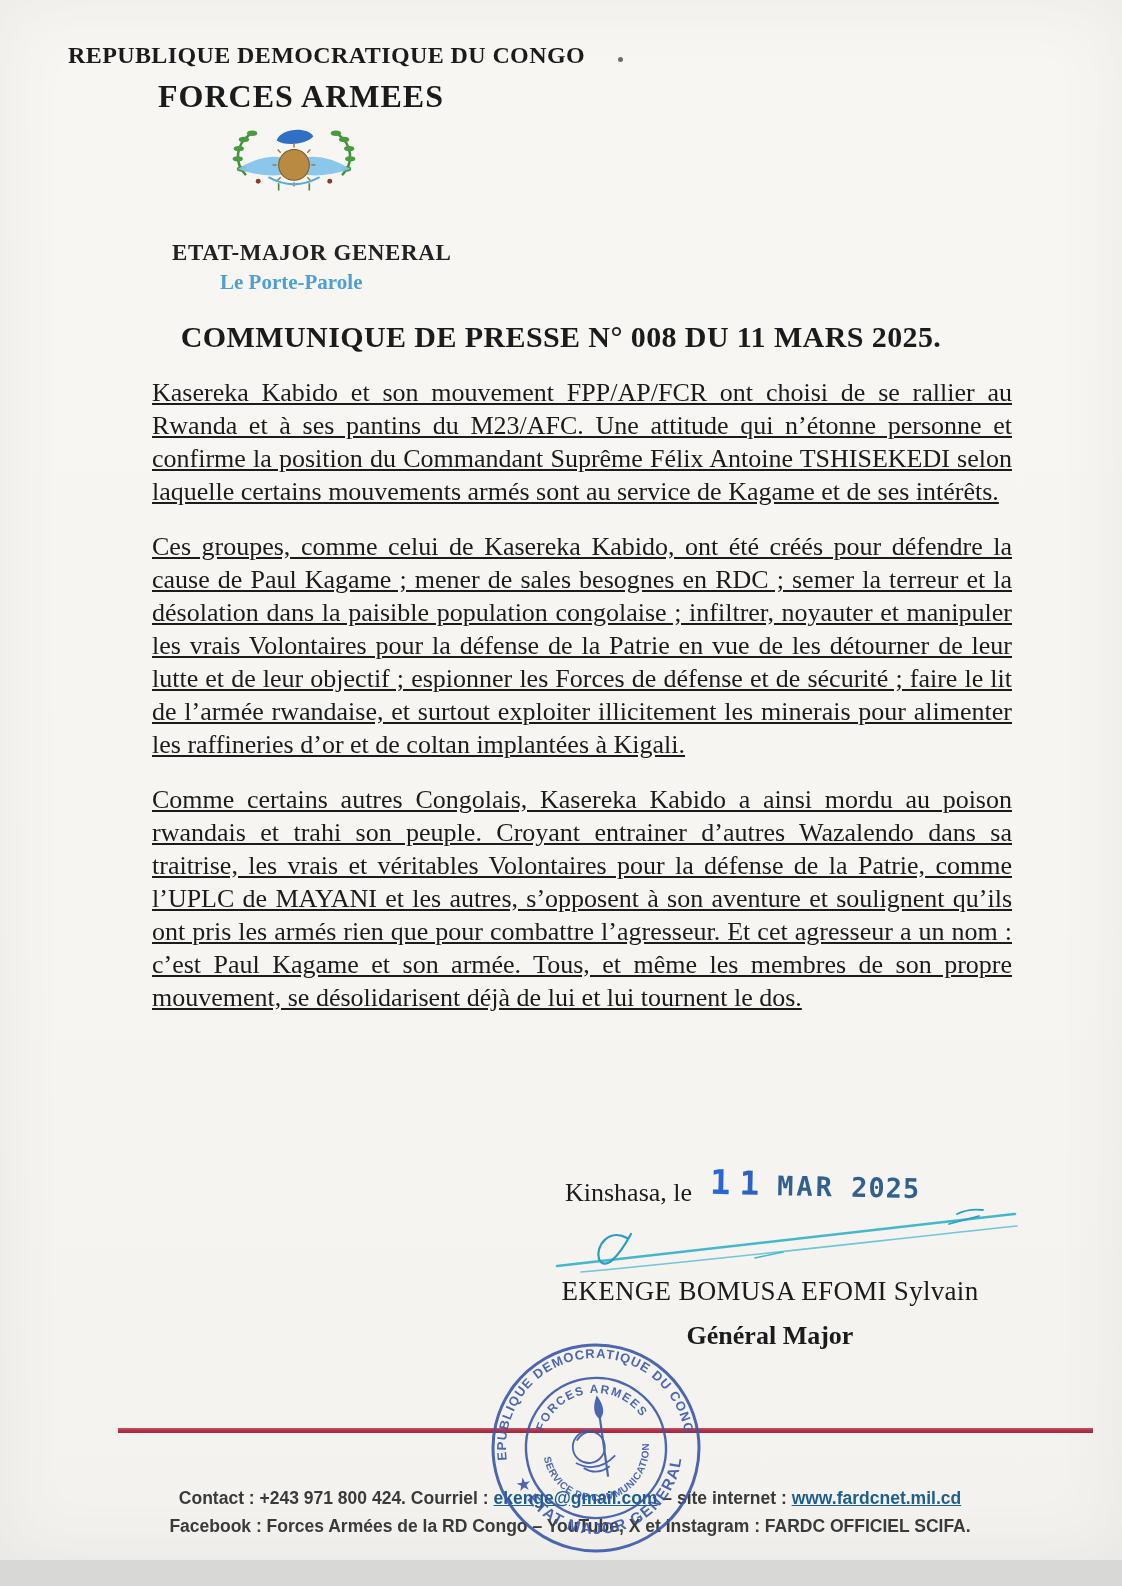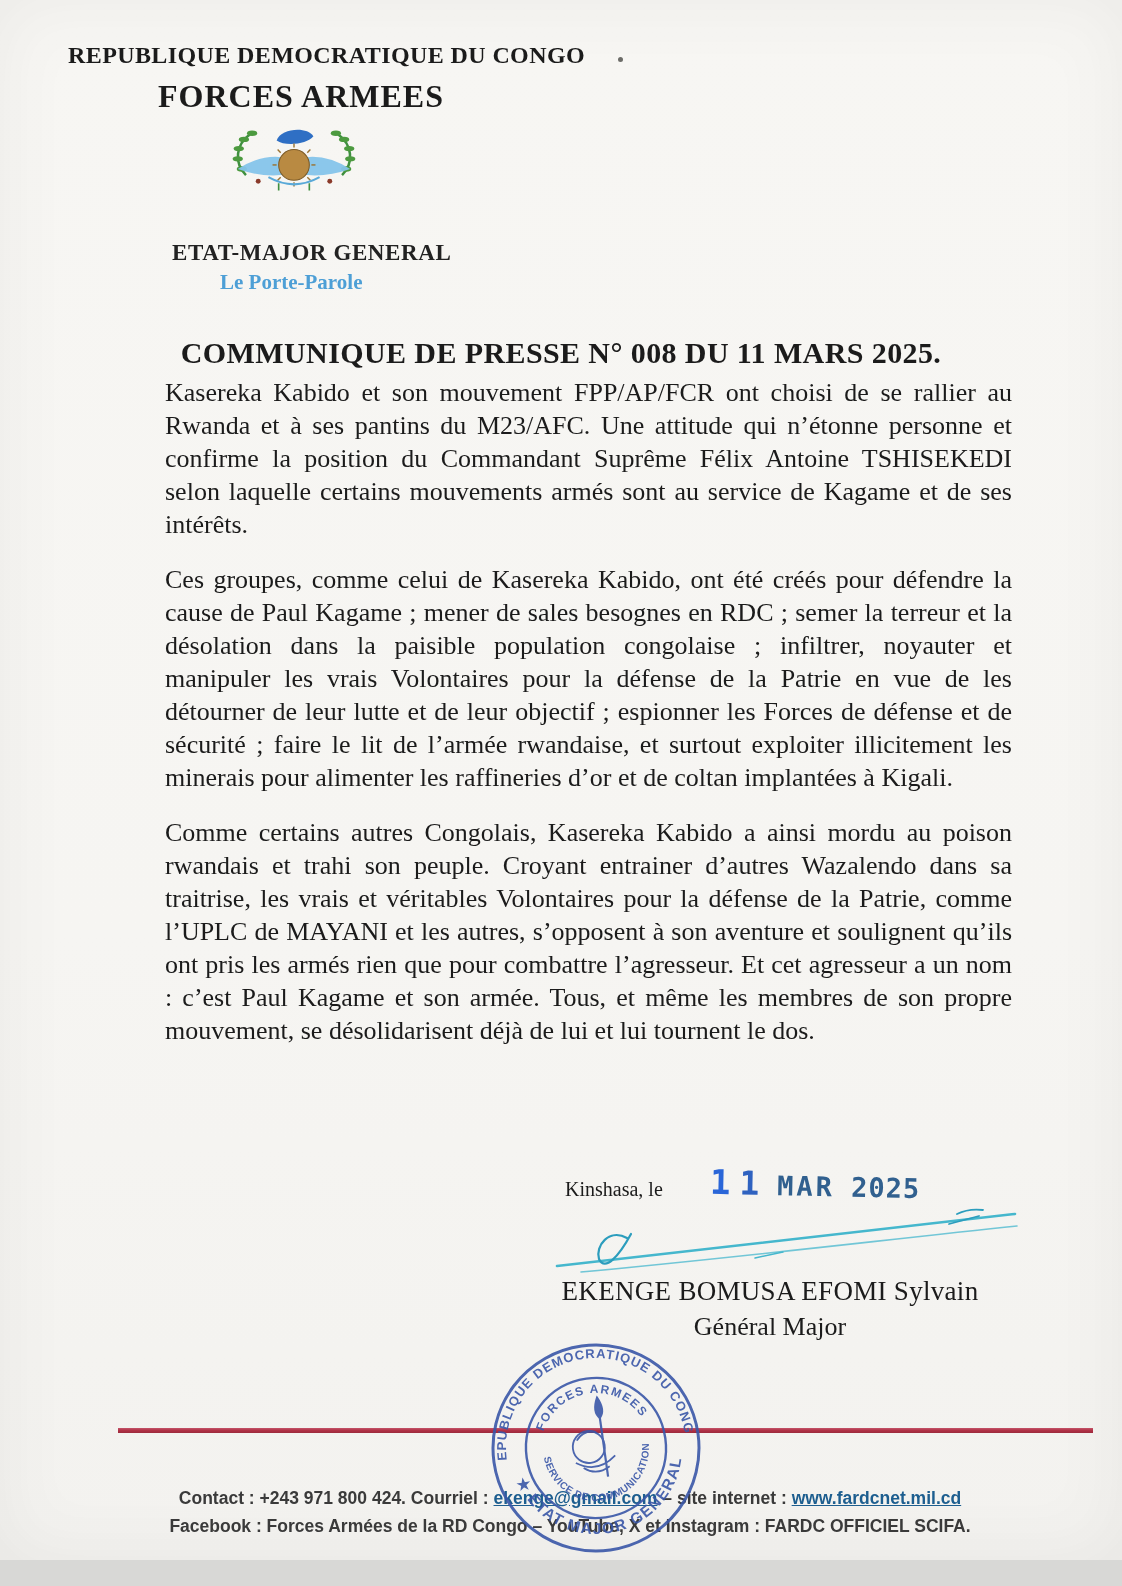--- a/index.html
+++ b/index.html
@@ -11,32 +11,32 @@
     box-shadow:inset 0 0 70px rgba(90,90,80,0.07);
     font-family:"Liberation Serif",serif;
     color:#1b1b1b;
     overflow:hidden;
   }
   .abs{position:absolute;}
   .country{left:68px;top:42px;font-size:24px;font-weight:bold;letter-spacing:.4px;}
   .org{left:158px;top:78px;font-size:32px;font-weight:bold;letter-spacing:1px;}
   .division{left:172px;top:240px;font-size:23px;font-weight:bold;letter-spacing:.6px;color:#222;}
   .role{left:220px;top:270px;font-size:21px;font-weight:bold;color:#4d9fd6;}
-  .title{left:0;right:0;top:320px;text-align:center;font-size:30px;font-weight:bold;letter-spacing:.4px;margin-top:16px;}
+  .title{left:0;right:0;top:320px;text-align:center;font-size:30px;font-weight:bold;letter-spacing:.4px;}
   .body-text{left:148px;top:376px;width:864px;font-size:26px;line-height:33px;text-align:justify;}
-  .body-text p{margin:0 0 22px 17px;}
-  .dateline-place{left:565px;top:1178px;font-size:20px;}
+  .body-text p{margin:0 0 22px 4px;text-decoration:underline;}
+  .dateline-place{left:565px;top:1178px;font-size:26px;}
   .date-stamp{left:710px;top:1164px;transform:rotate(1.2deg);font-family:"DejaVu Sans Mono",monospace;font-weight:bold;white-space:nowrap;}
   .date-stamp .d1{font-size:34px;color:#2a66d8;}
   .date-stamp .d2{font-size:33px;color:#2f62c0;margin-left:9px;}
   .date-stamp .mon{font-size:27px;color:#31608f;letter-spacing:3px;margin-left:18px;}
   .date-stamp .yr{font-size:27px;color:#31608f;letter-spacing:1px;margin-left:16px;}
   .sig-block{left:520px;top:1276px;width:500px;text-align:center;}
   .sig-name{font-size:27px;font-weight:normal;letter-spacing:.3px;}
-  .sig-rank{font-size:26px;font-weight:normal;margin-top:5px;}
+  .sig-rank{font-size:26px;font-weight:bold;margin-top:14px;}
   .redline{left:118px;top:1428px;width:975px;height:5px;
     background:linear-gradient(180deg,#c4566b 0%,#b23247 45%,#9c2a3d 100%);}
   .footer{left:40px;top:1488px;width:1060px;text-align:center;
     font-family:"Liberation Sans",sans-serif;font-weight:bold;font-size:17.5px;color:#3a3a3a;}
   .footer .line2{margin-top:7px;}
   .footer a{color:#1d5e8f;text-decoration:underline;cursor:pointer;}
   .speck{left:618px;top:57px;width:5px;height:5px;border-radius:50%;background:#6c6c68;}
   .seal{left:486px;top:1338px;width:220px;height:220px;transform:rotate(-8deg);opacity:.9;}
   .seal text{font-family:"Liberation Sans",sans-serif;font-weight:bold;fill:#3a57a8;}
   .emblem{left:226px;top:122px;width:136px;height:92px;}

